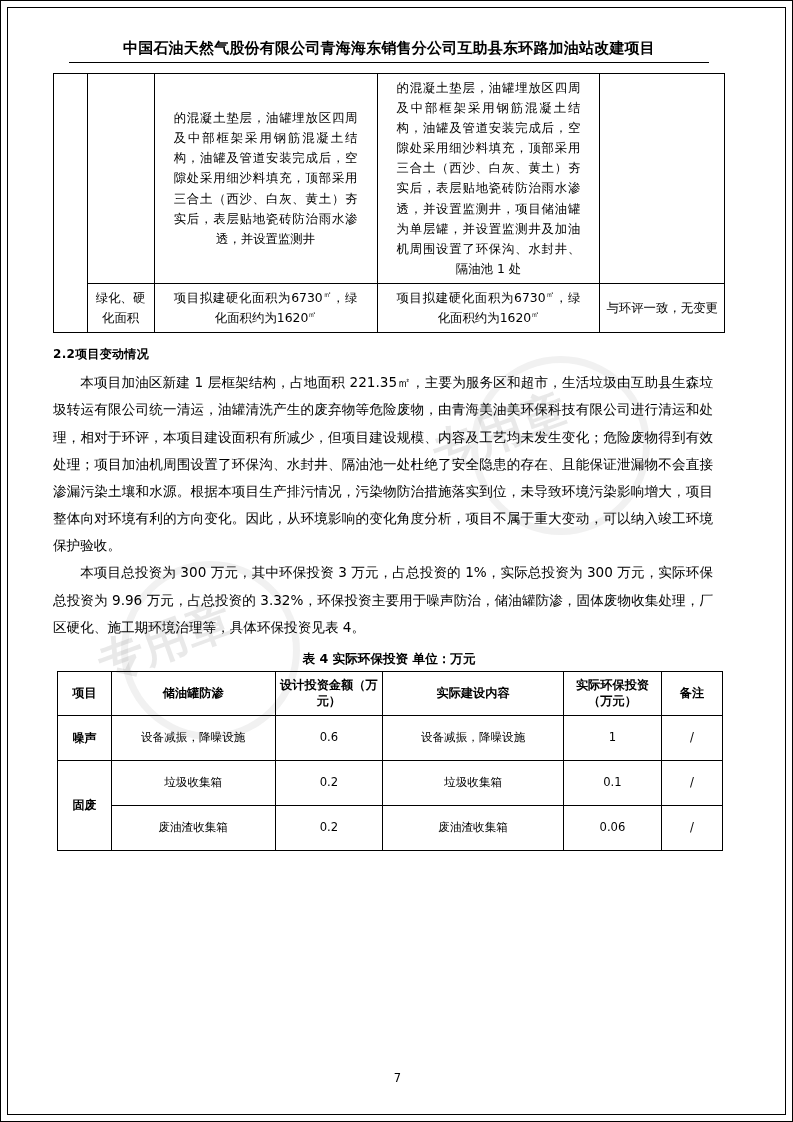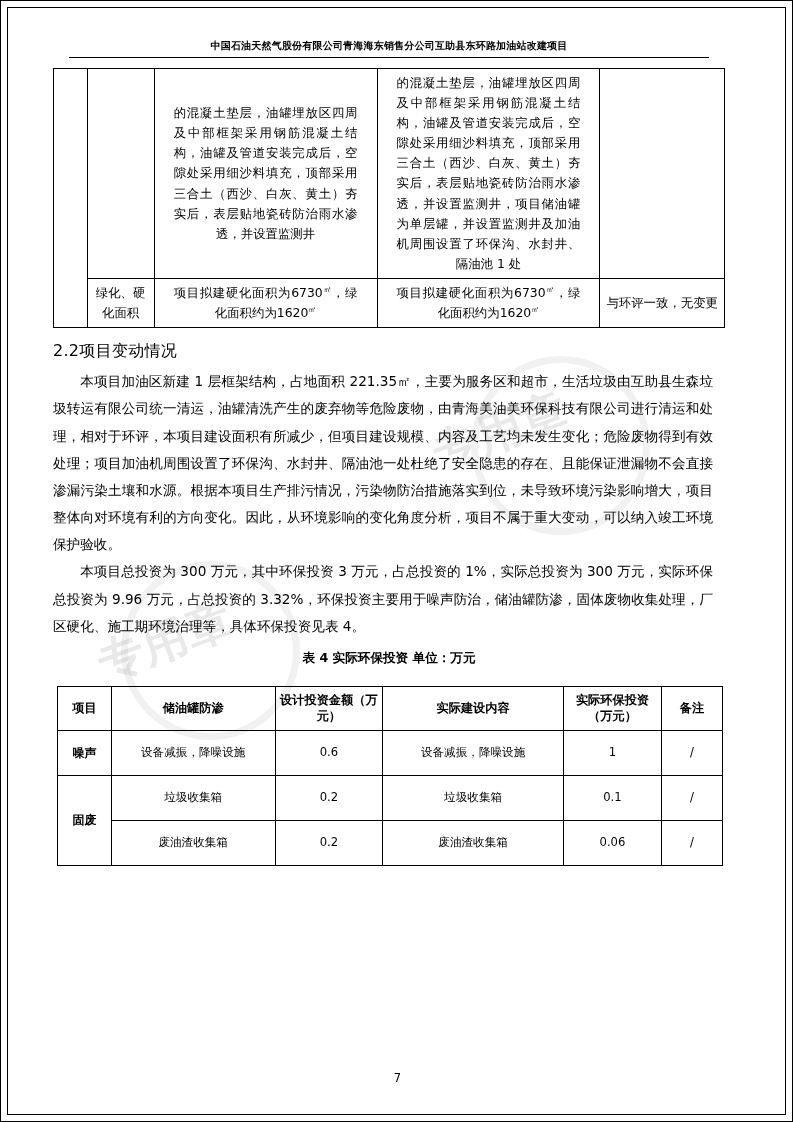--- a/index.html
+++ b/index.html
@@ -32,21 +32,21 @@
     box-sizing: border-box;
   }
   .content {
     position: absolute;
     left: 52px;
     top: 38px;
     width: 672px;
   }
   .doc-header {
     text-align: center;
-    font-size: 10px;
+    font-size: 15px;
     font-weight: bold;
     letter-spacing: 0.2px;
     padding-bottom: 4px;
     border-bottom: 1.2px solid #000;
     width: 640px;
     margin: 0 auto 0 auto;
   }
 
   
   table.tbl {
@@ -68,38 +68,38 @@
   }
   #top-table td.cell-text {
     text-align: justify;
     text-align-last: center;
     padding: 4px 19px;
   }
   .sup { font-size: 8px; vertical-align: super; }
 
   
   h3.sec {
-    font-size: 16px;
-    font-weight: normal;
+    font-size: 12px;
+    font-weight: bold;
     margin: 13px 0 6px 0;
     letter-spacing: 0.3px;
   }
   p.para {
     font-size: 13.6px;
     line-height: 2.0;
     margin: 0 12px 0 0;
     text-align: justify;
     text-justify: inter-ideograph;
     text-indent: 2em;
   }
   .caption {
     text-align: center;
     font-size: 12.6px;
     font-weight: bold;
-    margin: 10px 0 19px 0;
+    margin: 10px 0 3px 0;
   }
 
   
   #invest-table {
     width: 666px;
     margin-left: 4px;
   }
   #invest-table td {
     font-size: 11.6px;
     line-height: 1.35;

